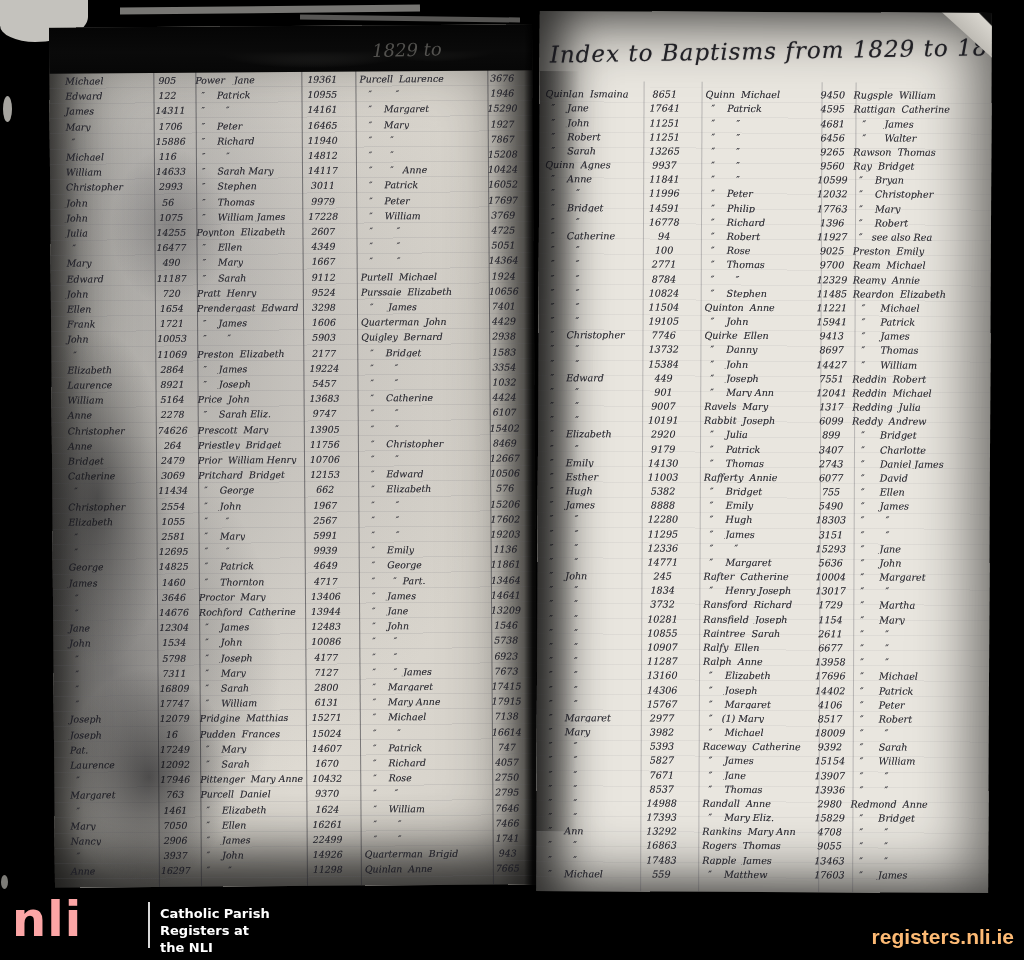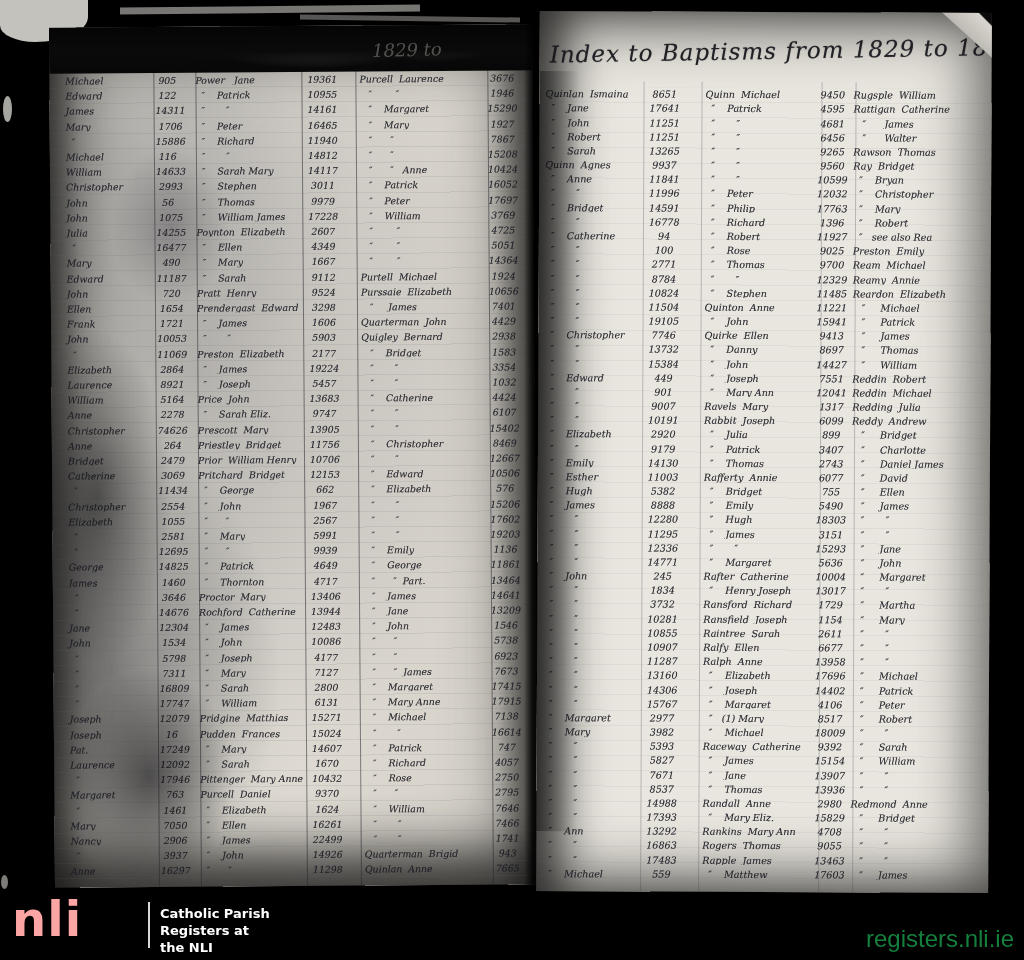--- a/index.html
+++ b/index.html
@@ -52,22 +52,22 @@
     background:linear-gradient(225deg,#0a0a0a 18%,#d8d5ce 20%,#b9b6af 55%,#8f8c86 100%);
     clip-path:polygon(100% 0,0 0,100% 100%);}
   #binding{position:absolute;left:524px;top:0;width:22px;height:900px;
     background:linear-gradient(90deg,transparent,rgba(0,0,0,.85) 40%,rgba(0,0,0,.9) 60%,transparent);}
   
   #nli-logo{position:absolute;left:12px;top:898px;color:#fca5a5;
     font-family:"DejaVu Sans",sans-serif;font-weight:700;font-size:48px;line-height:.9;letter-spacing:1px;}
   #logo-divider{position:absolute;left:148px;top:902px;width:1.5px;height:46px;background:rgba(255,255,255,.85);}
   #logo-caption{position:absolute;left:160px;top:906px;color:#fff;
     font-family:"DejaVu Sans",sans-serif;font-weight:700;font-size:13px;line-height:1.3;}
-  #site-url{position:absolute;right:10px;top:925px;color:#15803d;
-    font-family:"Liberation Sans","DejaVu Sans",sans-serif;font-size:24px;}
+  #site-url{position:absolute;right:10px;top:925px;color:#fdba74;
+    font-family:"Liberation Sans","DejaVu Sans",sans-serif;font-size:21px;font-weight:bold;}
   .dot{position:absolute;background:#cfcdc7;border-radius:50%;}
 </style>
 </head>
 <body>
 
 <div id="stage">
 
   <div class="streak" style="left:0;top:0;width:88px;height:42px;border-radius:0 0 60% 40%;opacity:.9;"></div>
   <div class="streak" style="left:120px;top:6px;width:300px;height:7px;transform:rotate(-.6deg);opacity:.55;"></div>
   <div class="streak" style="left:300px;top:16px;width:220px;height:5px;transform:rotate(.8deg);opacity:.4;"></div>

